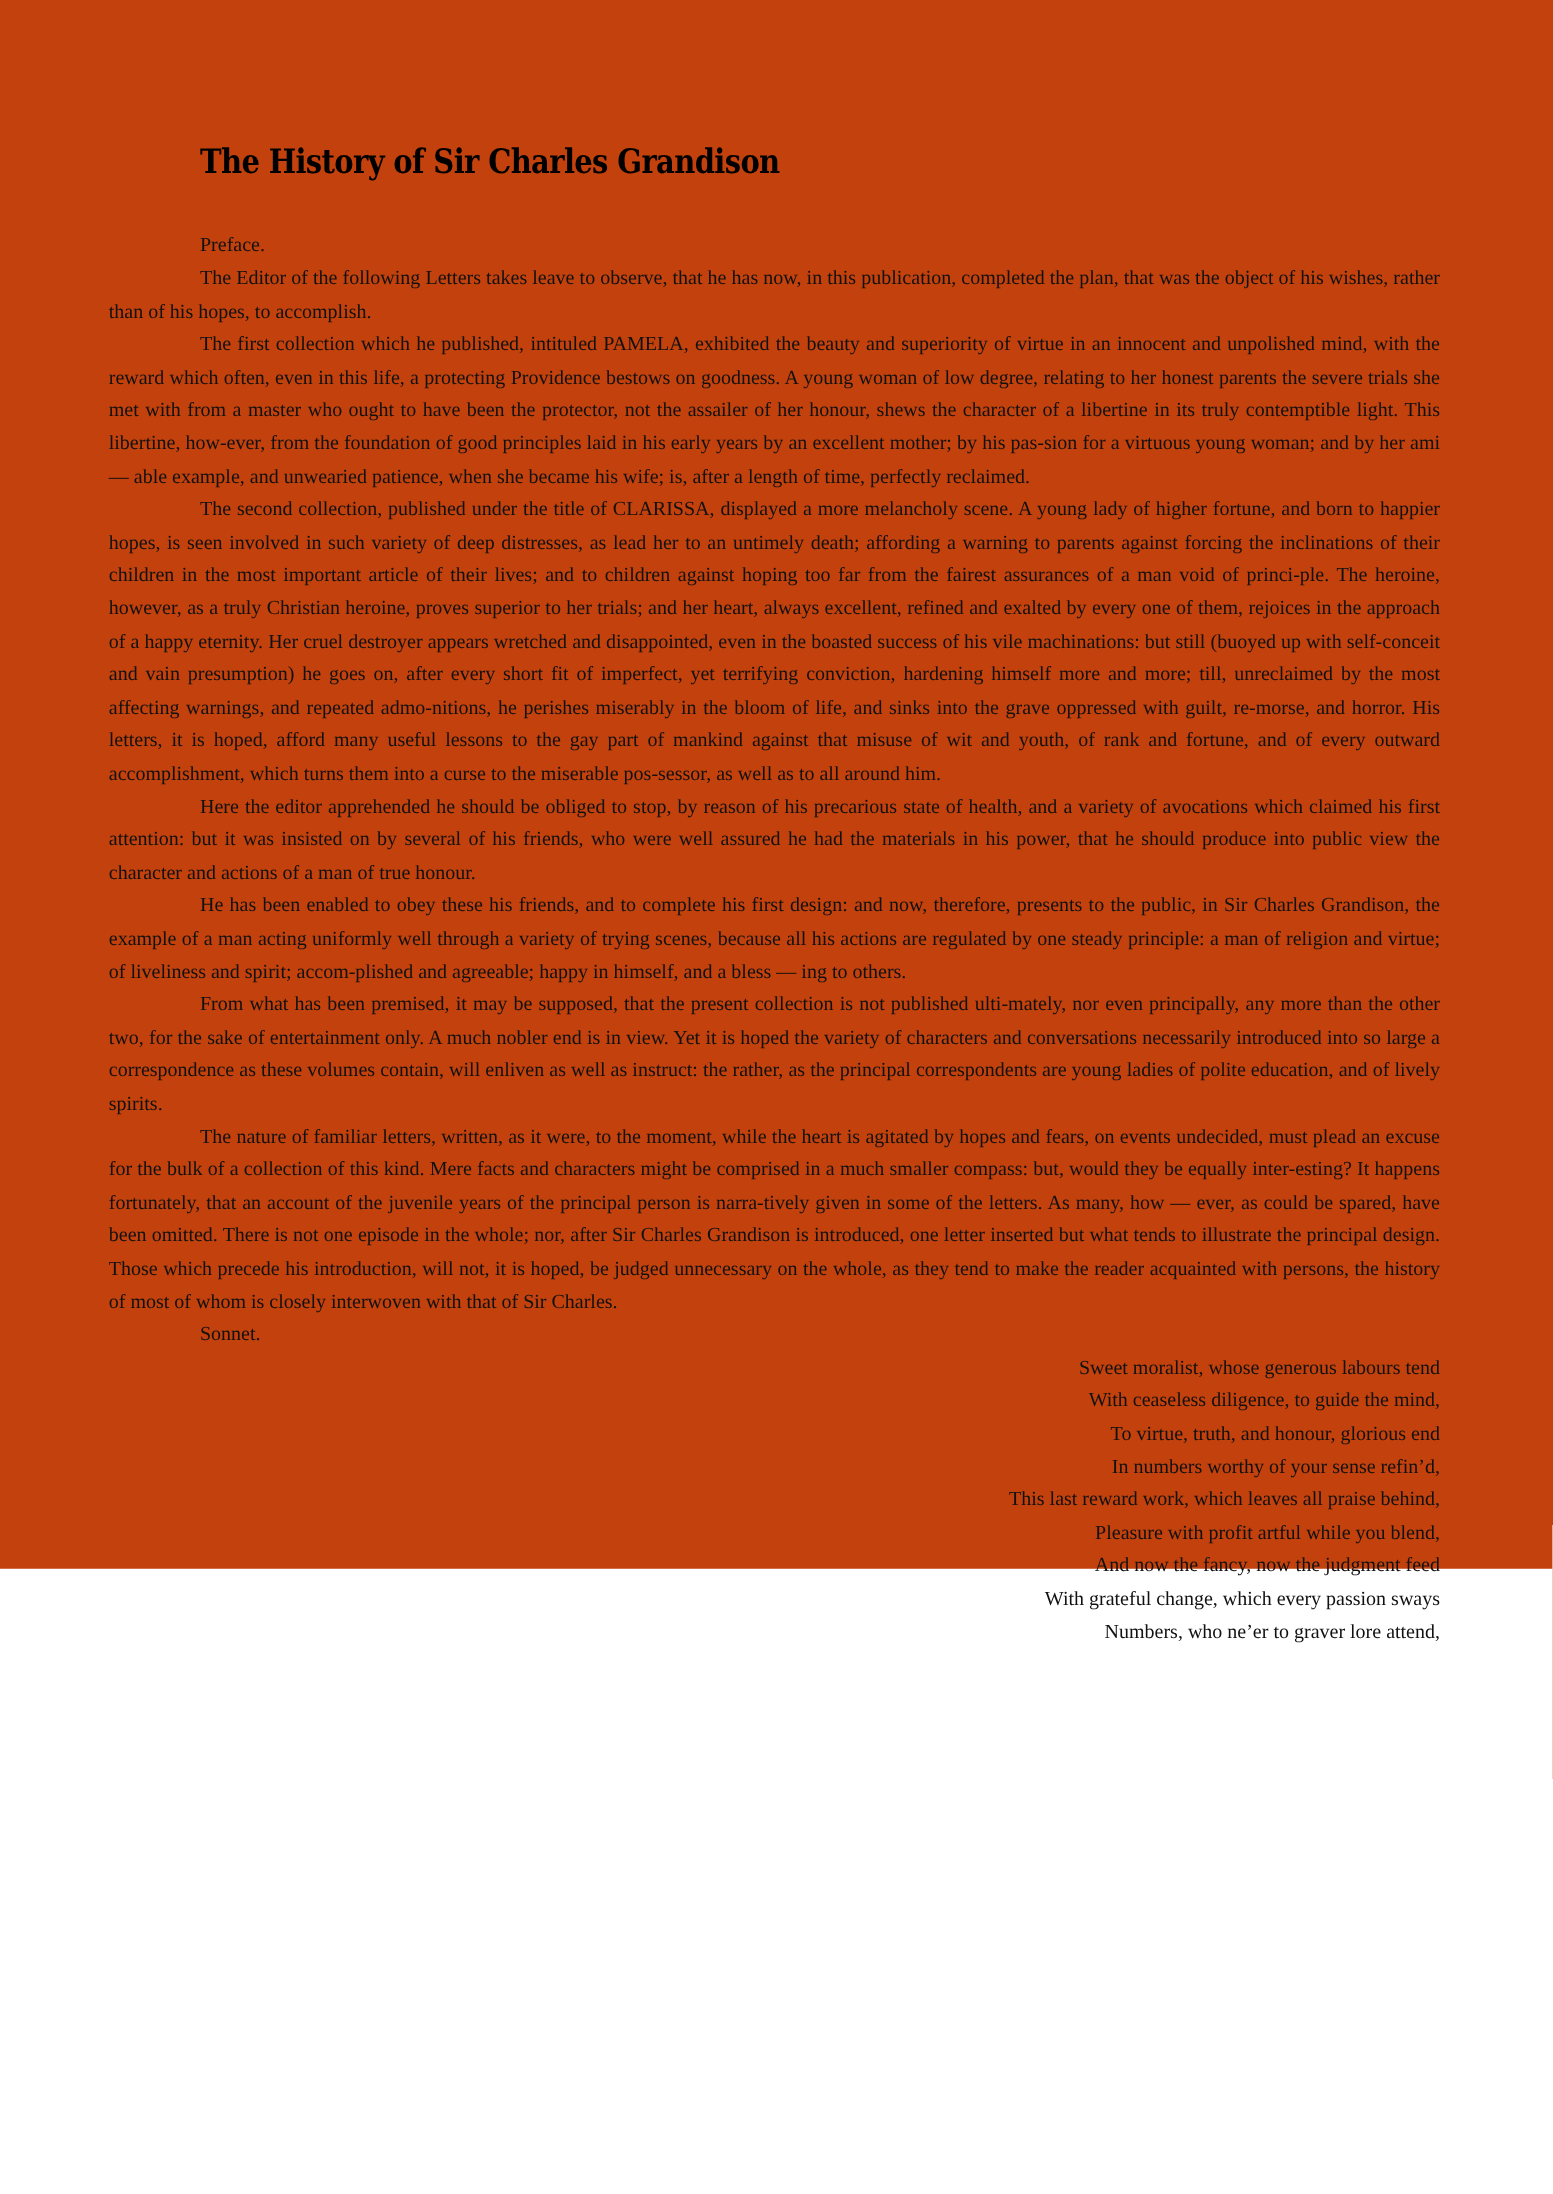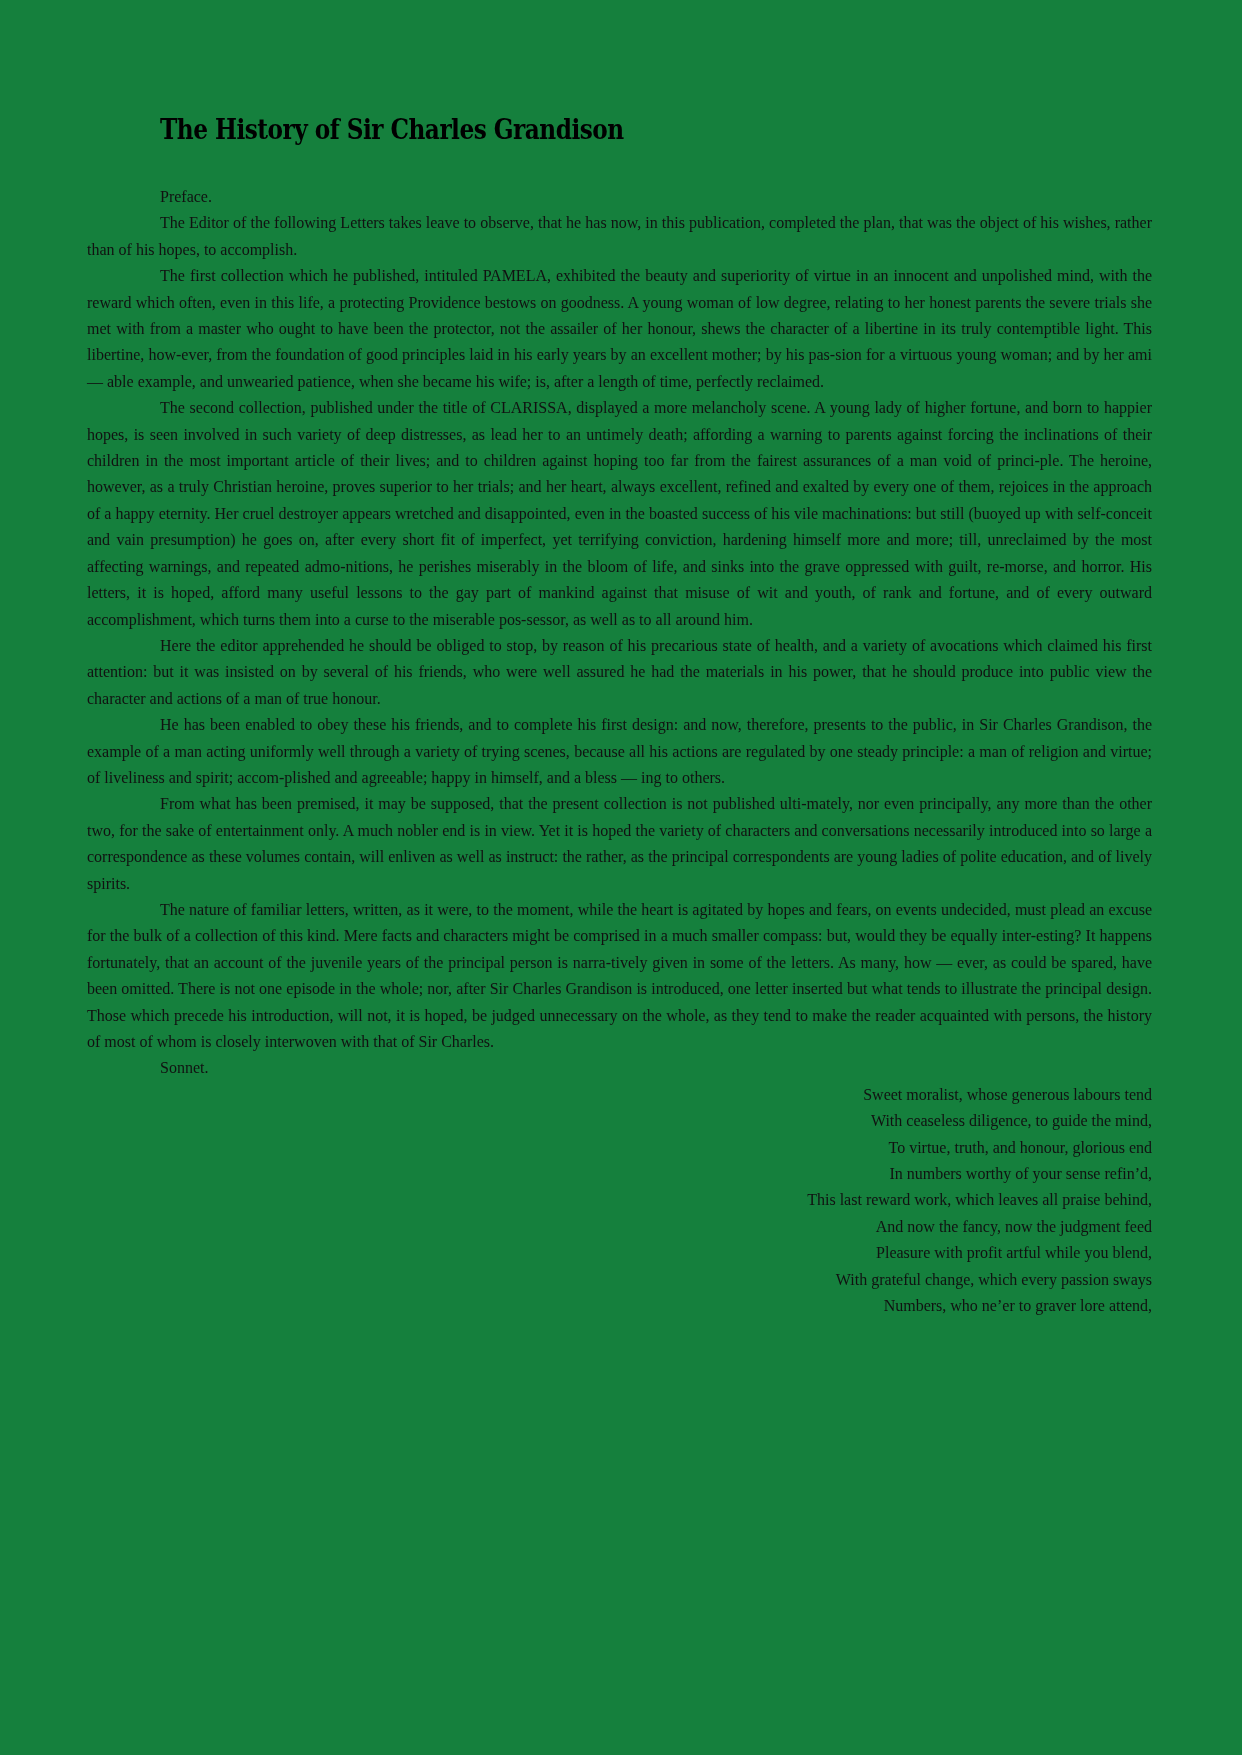--- a/index.html
+++ b/index.html
@@ -12,22 +12,22 @@
       height: 1755px;
       position: relative;
       overflow: hidden;
       color: #111111;
     }
     .page {
       position: absolute;
       left: 0;
       top: 0;
       width: 1242px;
-      height: 1755px;
-      background: #15803d;
+      height: 1255px;
+      background: #c2410c;
     }
     .doc-title {
       position: absolute;
       left: 160px;
       top: 110px;
       margin: 0;
       font-family: "DejaVu Serif", serif;
       font-weight: bold;
       font-size: 27px;
       line-height: 40px;
@@ -79,18 +79,18 @@
     <p class="para">He has been enabled to obey these his friends, and to complete his first design: and now, therefore, presents to the public, in Sir Charles Grandison, the example of a man acting uniformly well through a variety of trying scenes, because all his actions are regulated by one steady principle: a man of religion and virtue; of liveliness and spirit; accom-plished and agreeable; happy in himself, and a bless — ing to others.</p>
     <p class="para">From what has been premised, it may be supposed, that the present collection is not published ulti-mately, nor even principally, any more than the other two, for the sake of entertainment only. A much nobler end is in view. Yet it is hoped the variety of characters and conversations necessarily introduced into so large a correspondence as these volumes contain, will enliven as well as instruct: the rather, as the principal correspondents are young ladies of polite education, and of lively spirits.</p>
     <p class="para">The nature of familiar letters, written, as it were, to the moment, while the heart is agitated by hopes and fears, on events undecided, must plead an excuse for the bulk of a collection of this kind. Mere facts and characters might be comprised in a much smaller compass: but, would they be equally inter-esting? It happens fortunately, that an account of the juvenile years of the principal person is narra-tively given in some of the letters. As many, how — ever, as could be spared, have been omitted. There is not one episode in the whole; nor, after Sir Charles Grandison is introduced, one letter inserted but what tends to illustrate the principal design. Those which precede his introduction, will not, it is hoped, be judged unnecessary on the whole, as they tend to make the reader acquainted with persons, the history of most of whom is closely interwoven with that of Sir Charles.</p>
 
     <p class="heading-line">Sonnet.</p>
     <p class="poem-line">Sweet moralist, whose generous labours tend</p>
     <p class="poem-line">With ceaseless diligence, to guide the mind,</p>
     <p class="poem-line">To virtue, truth, and honour, glorious end</p>
     <p class="poem-line">In numbers worthy of your sense refin’d,</p>
     <p class="poem-line">This last reward work, which leaves all praise behind,</p>
+    <p class="poem-line">Pleasure with profit artful while you blend,</p>
     <p class="poem-line">And now the fancy, now the judgment feed</p>
-    <p class="poem-line">Pleasure with profit artful while you blend,</p>
     <p class="poem-line">With grateful change, which every passion sways</p>
     <p class="poem-line">Numbers, who ne’er to graver lore attend,</p>
   </div>
 </div>
 
 </body></html>

